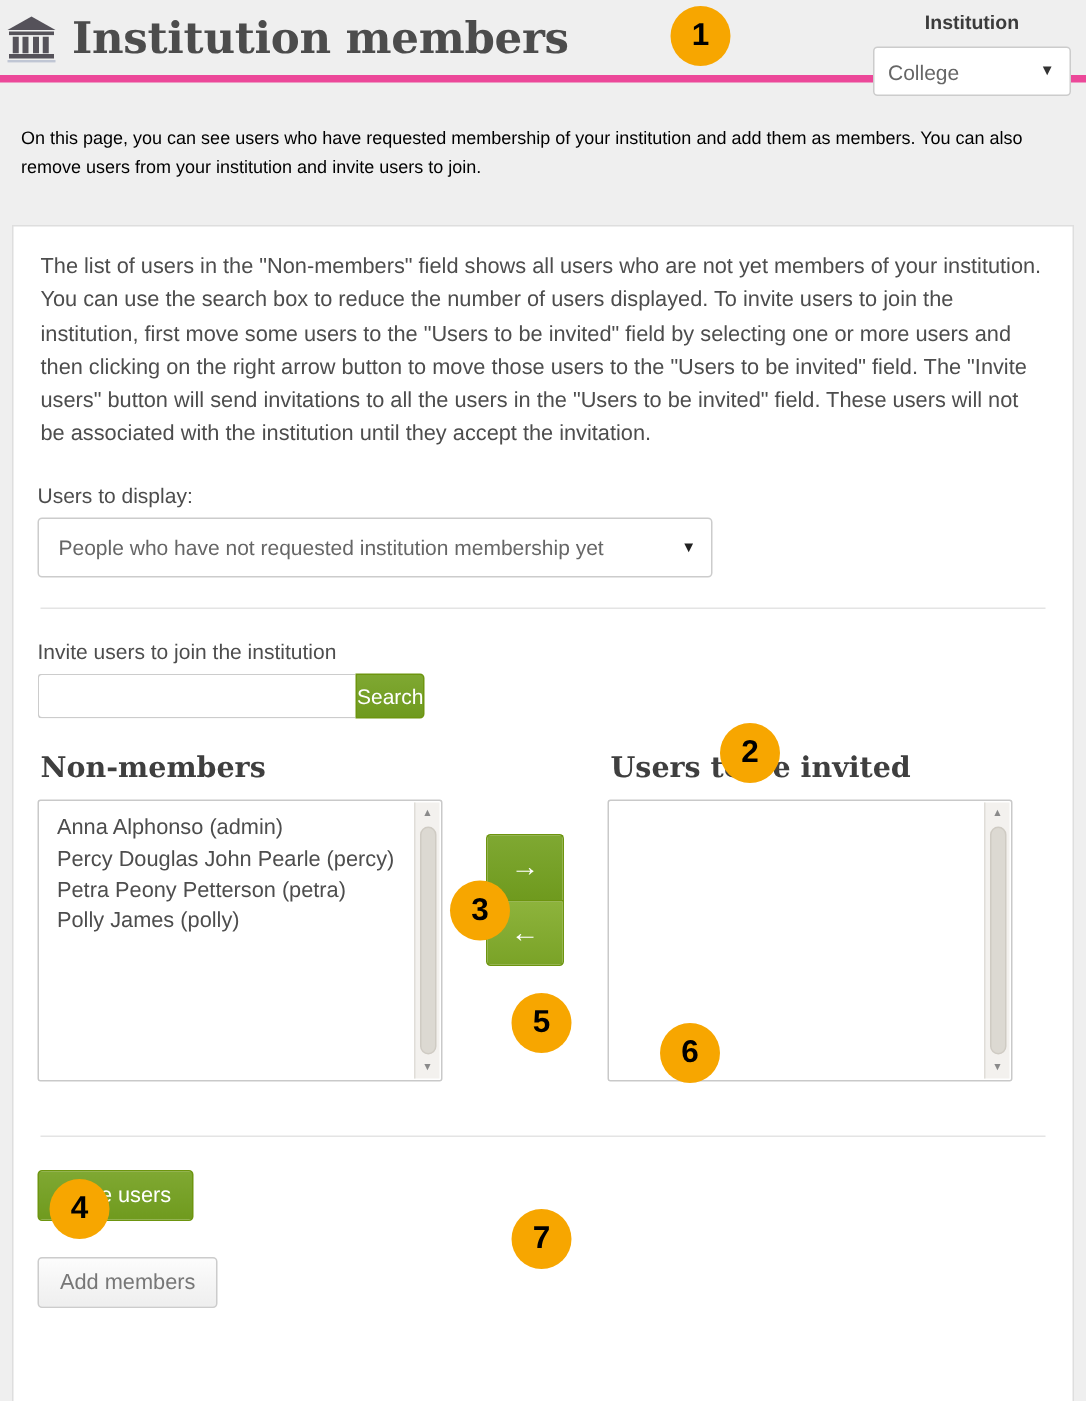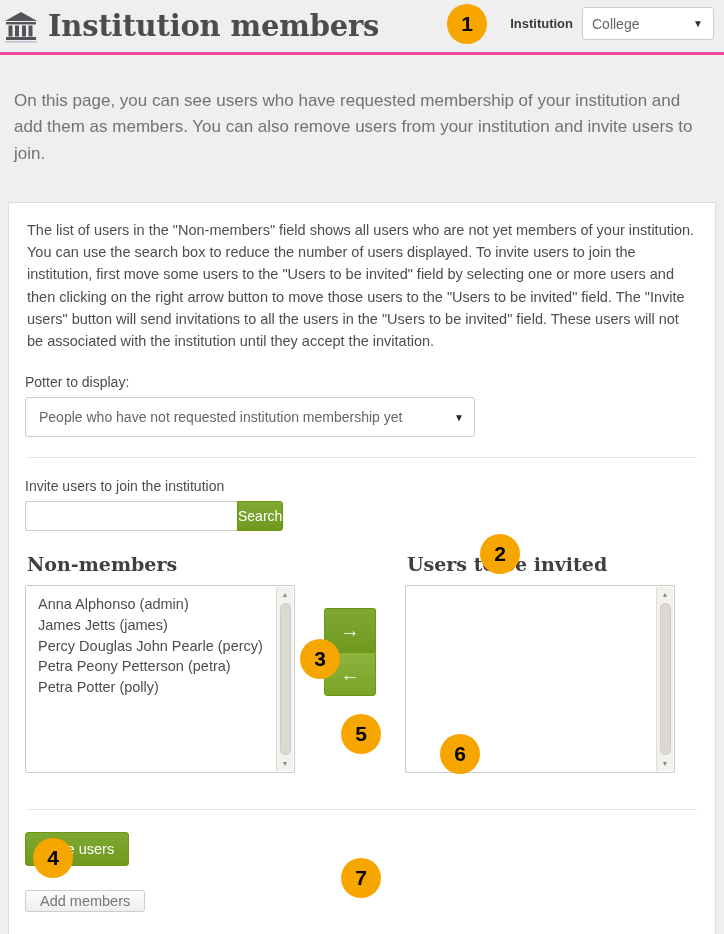--- a/index.html
+++ b/index.html
@@ -12,21 +12,21 @@
     overflow: hidden;
   }
 
   
   .page-header {
     position: relative;
     height: 55px;
     padding: 0 10px 0 4px;
     display: flex;
     align-items: center;
-    border-bottom: 3px solid #ec4899;
+    border-bottom: 5px solid #ec4899;
   }
   .title-wrap {
     display: flex;
     align-items: center;
     gap: 10px;
     flex: 0 0 auto;
   }
   .bank-icon { width: 34px; height: 32px; display:block; margin-top:2px; }
   .page-title {
     font-family: "DejaVu Serif", serif;
@@ -36,20 +36,21 @@
     letter-spacing: -0.2px;
     white-space: nowrap;
   }
   .header-right {
     position: absolute;
     right: 10px;
     top: 7px;
     display: flex;
     align-items: center;
     gap: 9px;
+    flex-direction: column;
   }
   .inst-label {
     font-size: 13px;
     font-weight: 700;
     color: #3b3b3b;
   }
   .inst-select {
     width: 132px;
     height: 33px;
     background: #fff;
@@ -65,23 +66,23 @@
   .inst-select .caret {
     position: absolute;
     right: 10px;
     font-size: 10px;
     color: #333;
   }
 
   
   .intro {
     padding: 16px 14px 18px 14px;
-    font-size: 17px;
+    font-size: 12px;
     line-height: 1.55;
-    color: #737373;
+    color: #000000;
   }
 
   
   .card {
     background: #fff;
     border: 1px solid #dedede;
     margin: 0 8px;
     padding: 14px 16px 18px 16px;
     height: 793px;
     position: relative;
@@ -224,21 +225,21 @@
 
   
   .footer-actions { margin-top: 22px; }
   .invite-btn {
     height: 34px;
     padding: 0 14px;
     font-size: 14.5px;
   }
   .btn-grey {
     margin-top: 24px;
-    height: 22px;
+    height: 34px;
     padding: 0 14px;
     font-size: 14.5px;
     background: linear-gradient(to bottom, #fcfcfc 0%, #eeeeee 100%);
     border: 1px solid #ccc;
     border-radius: 3px;
     color: #777;
     cursor: pointer;
     font-family: "Liberation Sans", sans-serif;
   }
 
@@ -288,21 +289,21 @@
 
   <div class="badge" style="left:447px; top:4px;">1</div>
 </div>
 
 <p class="intro">On this page, you can see users who have requested membership of your institution and add them as members. You can also remove users from your institution and invite users to join.</p>
 
 <div class="card">
 
   <p class="blurb">The list of users in the "Non-members" field shows all users who are not yet members of your institution. You can use the search box to reduce the number of users displayed. To invite users to join the institution, first move some users to the "Users to be invited" field by selecting one or more users and then clicking on the right arrow button to move those users to the "Users to be invited" field. The "Invite users" button will send invitations to all the users in the "Users to be invited" field. These users will not be associated with the institution until they accept the invitation.</p>
 
-  <div class="field-label">Potter to display:</div>
+  <div class="field-label">Users to display:</div>
   <div class="display-select">
     <span>People who have not requested institution membership yet</span>
     <span class="caret">▼</span>
   </div>
   <div class="badge" style="left:471px; top:331px;">2</div>
 
   <hr class="divider">
 
   <div class="field-label">Invite users to join the institution</div>
   <div class="search-row">
@@ -310,24 +311,23 @@
     <button class="btn-green search-btn">Search</button>
   </div>
   <div class="badge" style="left:291px; top:436px;">3</div>
 
   <div class="lists">
 
     <div class="list-col">
       <h2 class="list-heading">Non-members</h2>
       <div class="listbox">
         <div class="list-item-text">Anna Alphonso (admin)</div>
-        <div class="list-item-text">James Jetts (james)</div>
         <div class="list-item-text">Percy Douglas John Pearle (percy)</div>
         <div class="list-item-text">Petra Peony Petterson (petra)</div>
-        <div class="list-item-text">Petra Potter (polly)</div>
+        <div class="list-item-text">Polly James (polly)</div>
         <div class="sbar">
           <div class="sbar-arrow">▲</div>
           <div class="sbar-thumb"></div>
           <div class="sbar-arrow">▼</div>
         </div>
       </div>
     </div>
 
     <div class="arrow-col">
       <div class="arrow-stack">

